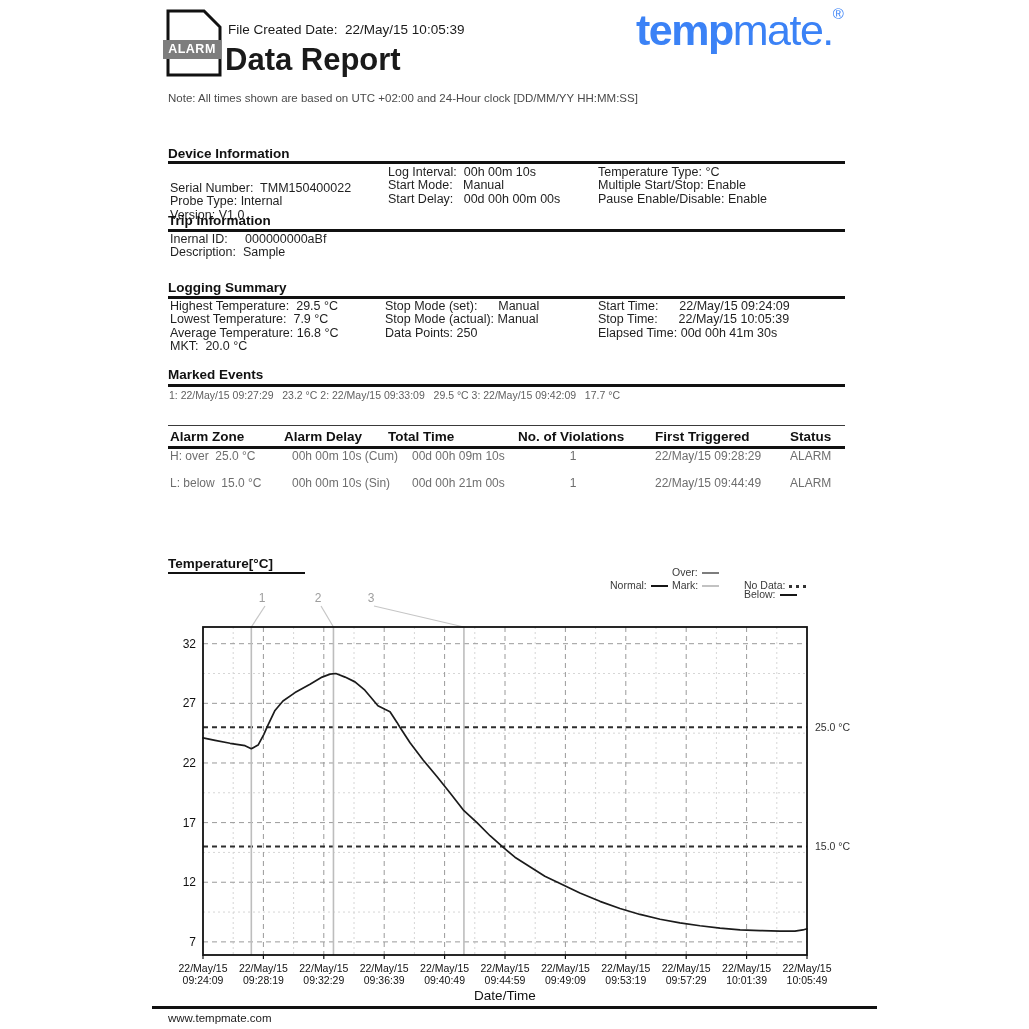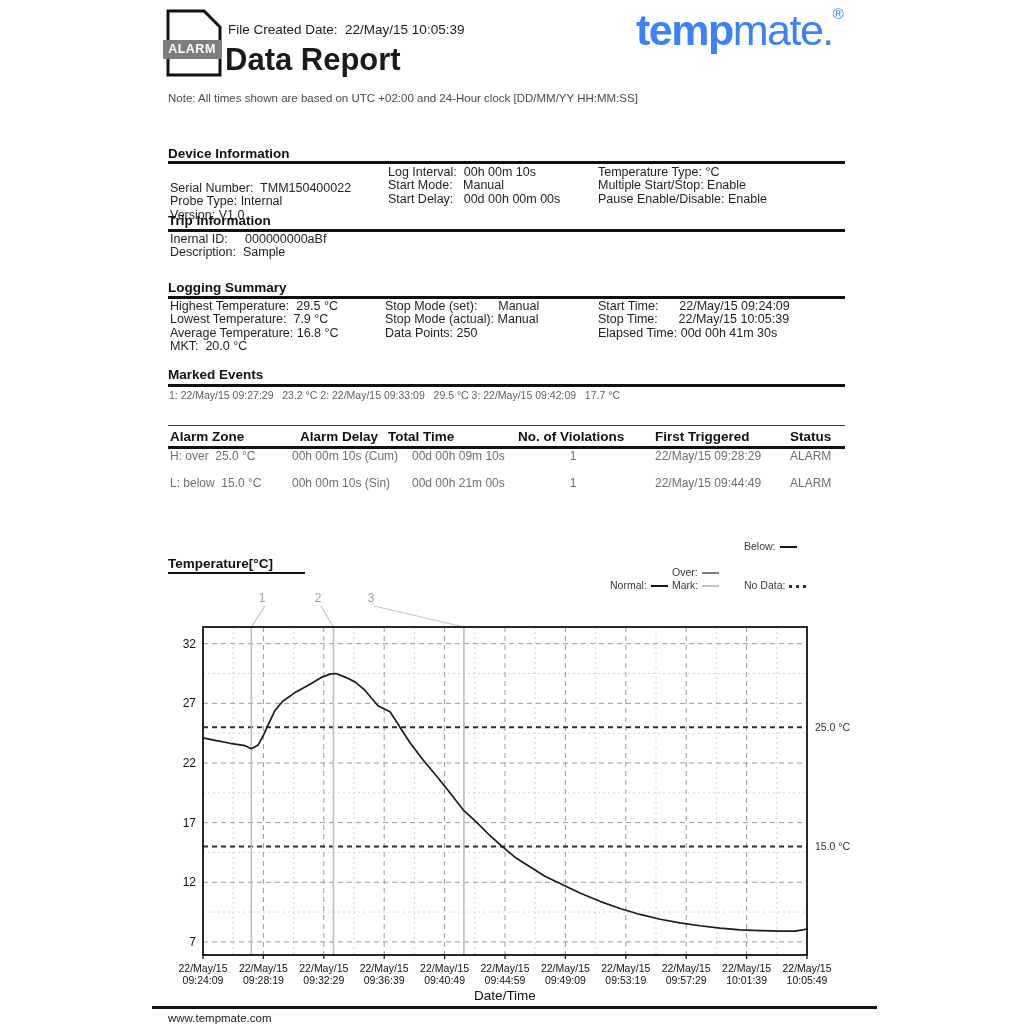--- a/index.html
+++ b/index.html
@@ -82,21 +82,21 @@
   <div class="info-line">Stop Time:      22/May/15 10:05:39</div>
   <div class="info-line">Elapsed Time: 00d 00h 41m 30s</div>
 </div>
 
 <div class="abs sec-title" style="left:168px;top:367px;">Marked Events</div>
 <div class="rule" style="left:168px;top:384px;width:677px;"></div>
 <div class="abs muted-line" style="left:169px;top:389px;">1: 22/May/15 09:27:29   23.2 °C 2: 22/May/15 09:33:09   29.5 °C 3: 22/May/15 09:42:09   17.7 °C</div>
 
 <div class="thinrule" style="left:168px;top:425px;width:677px;"></div>
 <div class="abs th" style="left:170px;top:429px;">Alarm Zone</div>
-<div class="abs th" style="left:300px;top:429px;">Alarm Delay</div>
+<div class="abs th" style="left:284px;top:429px;">Alarm Delay</div>
 <div class="abs th" style="left:388px;top:429px;">Total Time</div>
 <div class="abs th" style="left:518px;top:429px;">No. of Violations</div>
 <div class="abs th" style="left:655px;top:429px;">First Triggered</div>
 <div class="abs th" style="left:790px;top:429px;">Status</div>
 <div class="rule" style="left:168px;top:446px;width:677px;"></div>
 
 <div>
   <div class="abs td" style="left:170px;top:449px;">H: over  25.0 °C</div>
   <div class="abs td" style="left:292px;top:449px;">00h 00m 10s (Cum)</div>
   <div class="abs td" style="left:412px;top:449px;">00d 00h 09m 10s</div>
@@ -110,21 +110,21 @@
   <div class="abs td" style="left:412px;top:476px;">00d 00h 21m 00s</div>
   <div class="abs td" style="left:518px;top:476px;width:110px;text-align:center;">1</div>
   <div class="abs td" style="left:655px;top:476px;">22/May/15 09:44:49</div>
   <div class="abs td" style="left:790px;top:476px;">ALARM</div>
 </div>
 
 <div class="abs sec-title" style="left:168px;top:556px;">Temperature[°C]</div>
 <div class="rule" style="left:168px;top:572px;width:137px;height:2px;"></div>
 
 <div class="legend-item" style="left:672px;top:566px;"><span>Over:</span><span class="legend-swatch sw-solid" style="border-top-color:#7d7d7d;"></span></div>
-<div class="legend-item" style="left:744px;top:540px;"><span>Below:</span><span class="legend-swatch sw-solid" style="border-top-color:#161616;"></span></div>
+<div class="legend-item" style="left:744px;top:588px;"><span>Below:</span><span class="legend-swatch sw-solid" style="border-top-color:#161616;"></span></div>
 <div class="legend-item" style="left:610px;top:579px;"><span>Normal:</span><span class="legend-swatch sw-solid" style="border-top-color:#161616;"></span></div>
 <div class="legend-item" style="left:672px;top:579px;"><span>Mark:</span><span class="legend-swatch sw-solid" style="border-top-color:#c2c2c2;"></span></div>
 <div class="legend-item" style="left:744px;top:579px;"><span>No Data:</span><span class="legend-swatch sw-dot" style="border-top-color:#333;"></span></div>
 
 <svg id="chart" class="abs" style="left:170px;top:588px;" width="700" height="420">
     <line x1="63.2" y1="39" x2="63.2" y2="367" stroke="#d6d6d6" stroke-width="1" stroke-dasharray="2,3"></line>
     <line x1="123.6" y1="39" x2="123.6" y2="367" stroke="#d6d6d6" stroke-width="1" stroke-dasharray="2,3"></line>
     <line x1="184" y1="39" x2="184" y2="367" stroke="#d6d6d6" stroke-width="1" stroke-dasharray="2,3"></line>
     <line x1="244.39999999999998" y1="39" x2="244.39999999999998" y2="367" stroke="#d6d6d6" stroke-width="1" stroke-dasharray="2,3"></line>
     <line x1="304.8" y1="39" x2="304.8" y2="367" stroke="#d6d6d6" stroke-width="1" stroke-dasharray="2,3"></line>

